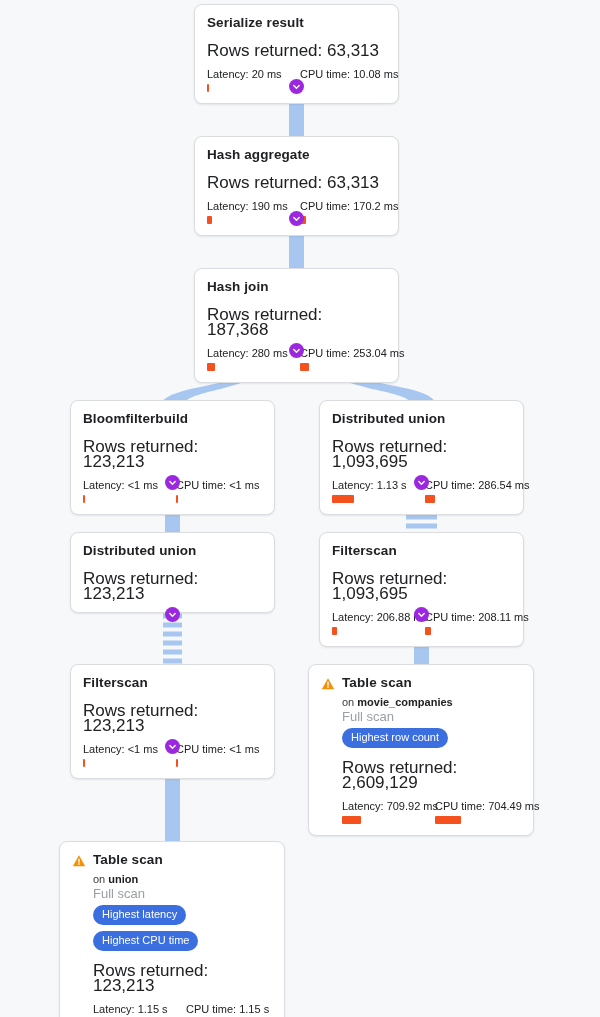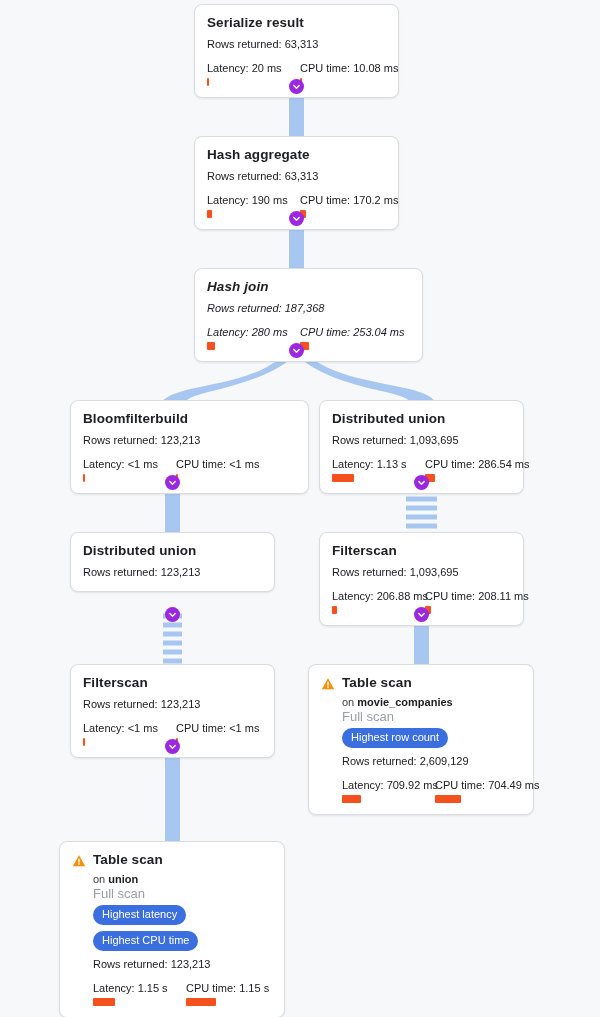--- a/index.html
+++ b/index.html
@@ -71,24 +71,24 @@
     background: #3b6fe0;
     color: #ffffff;
     font-size: 11px;
     line-height: 13px;
     padding: 3px 9px 4px 9px;
     border-radius: 10px;
     white-space: nowrap;
   }
 
   .rows {
-    font-size: 11px;
+    font-size: 17px;
     color: #202124;
     line-height: 15px;
-    margin-top: 6px;
+    margin-top: 12px;
   }
 
   .metrics {
     display: flex;
     margin-top: 9px;
   }
   .metric { flex: 0 0 auto; }
   .metric.latency { width: 93px; }
   .metric-label {
     font-size: 11px;
@@ -188,21 +188,21 @@
         <div class="metric-bar" style="width:6px;"></div>
       </div>
     </div>
   </div>
   <div class="toggle" style="left:289px; top:211px;">
     <svg width="9" height="9" viewBox="0 0 10 10">
       <path d="M2 4 L5 7 L8 4" stroke="#ffffff" stroke-width="1.6" fill="none" stroke-linecap="round" stroke-linejoin="round"></path>
     </svg>
   </div>
 
-  <div class="node" style="left:194px; top:268px; width:229px;font-style:italic;">
+  <div class="node" style="left:194px; top:268px; width:205px;">
     <div class="node-head">
       <div class="node-title">Hash join</div>
     </div>
     <div class="rows">Rows returned: 187,368</div>
     <div class="metrics">
       <div class="metric latency">
         <div class="metric-label">Latency: 280 ms</div>
         <div class="metric-bar" style="width:8px;"></div>
       </div>
       <div class="metric">
@@ -210,21 +210,21 @@
         <div class="metric-bar" style="width:9px;"></div>
       </div>
     </div>
   </div>
   <div class="toggle" style="left:289px; top:343px;">
     <svg width="9" height="9" viewBox="0 0 10 10">
       <path d="M2 4 L5 7 L8 4" stroke="#ffffff" stroke-width="1.6" fill="none" stroke-linecap="round" stroke-linejoin="round"></path>
     </svg>
   </div>
 
-  <div class="node" style="left:70px; top:400px; width:239px;">
+  <div class="node" style="left:70px; top:400px; width:205px;">
     <div class="node-head">
       <div class="node-title">Bloomfilterbuild</div>
     </div>
     <div class="rows">Rows returned: 123,213</div>
     <div class="metrics">
       <div class="metric latency">
         <div class="metric-label">Latency: &lt;1 ms</div>
         <div class="metric-bar" style="width:2px;"></div>
       </div>
       <div class="metric">

